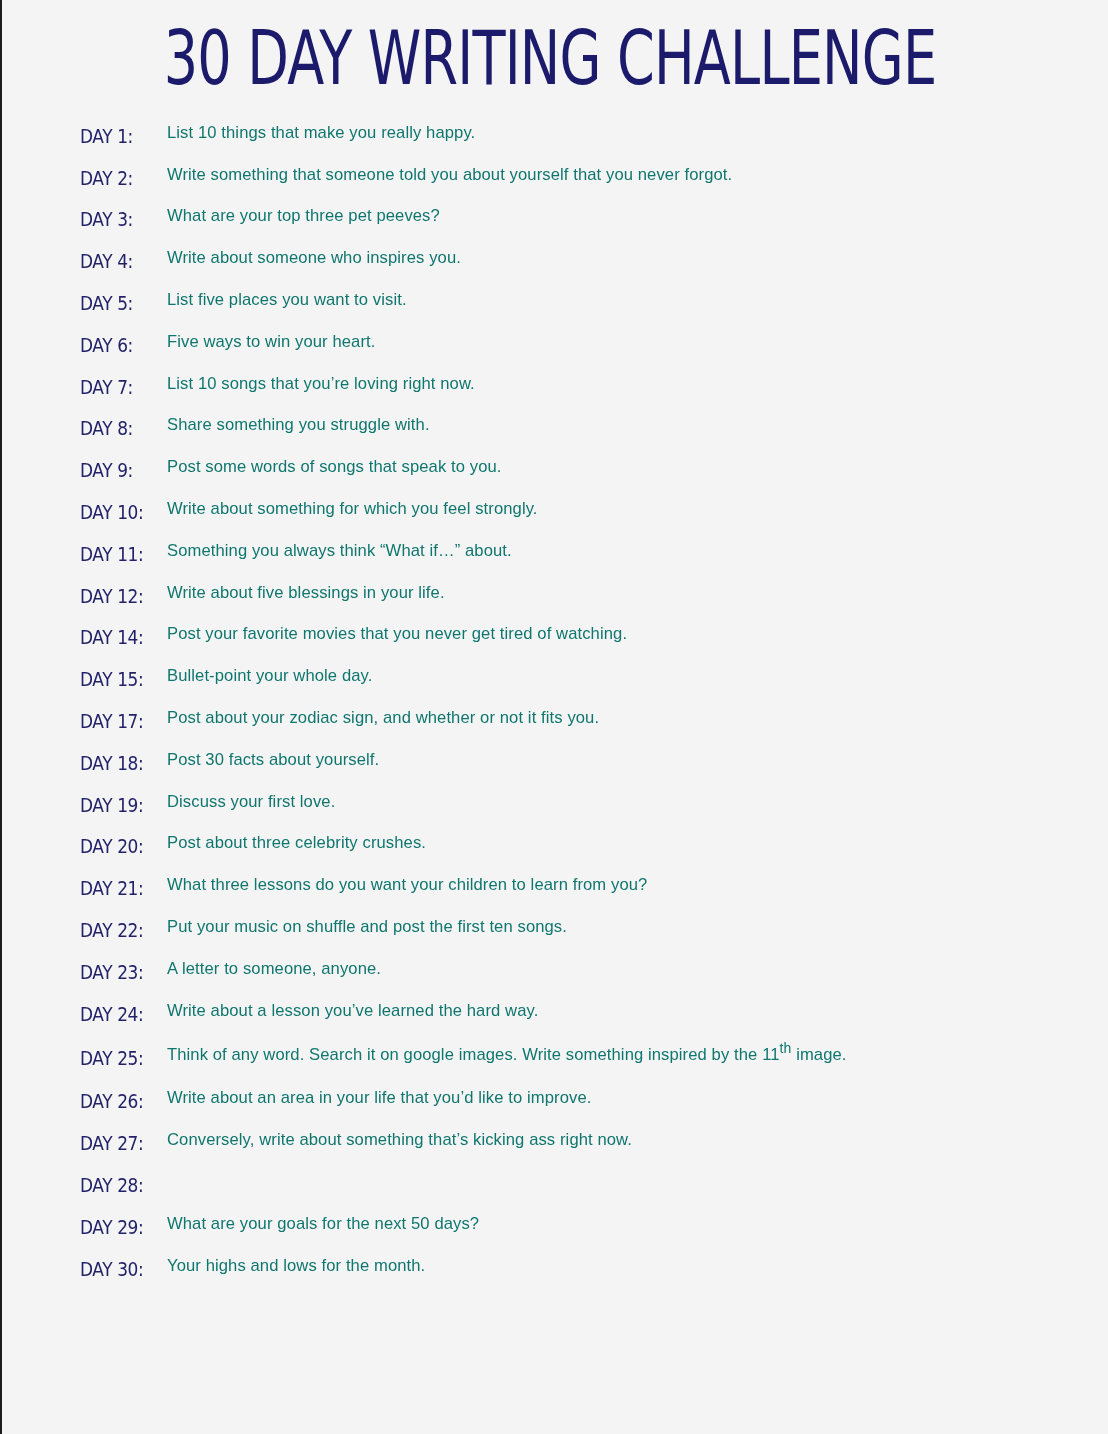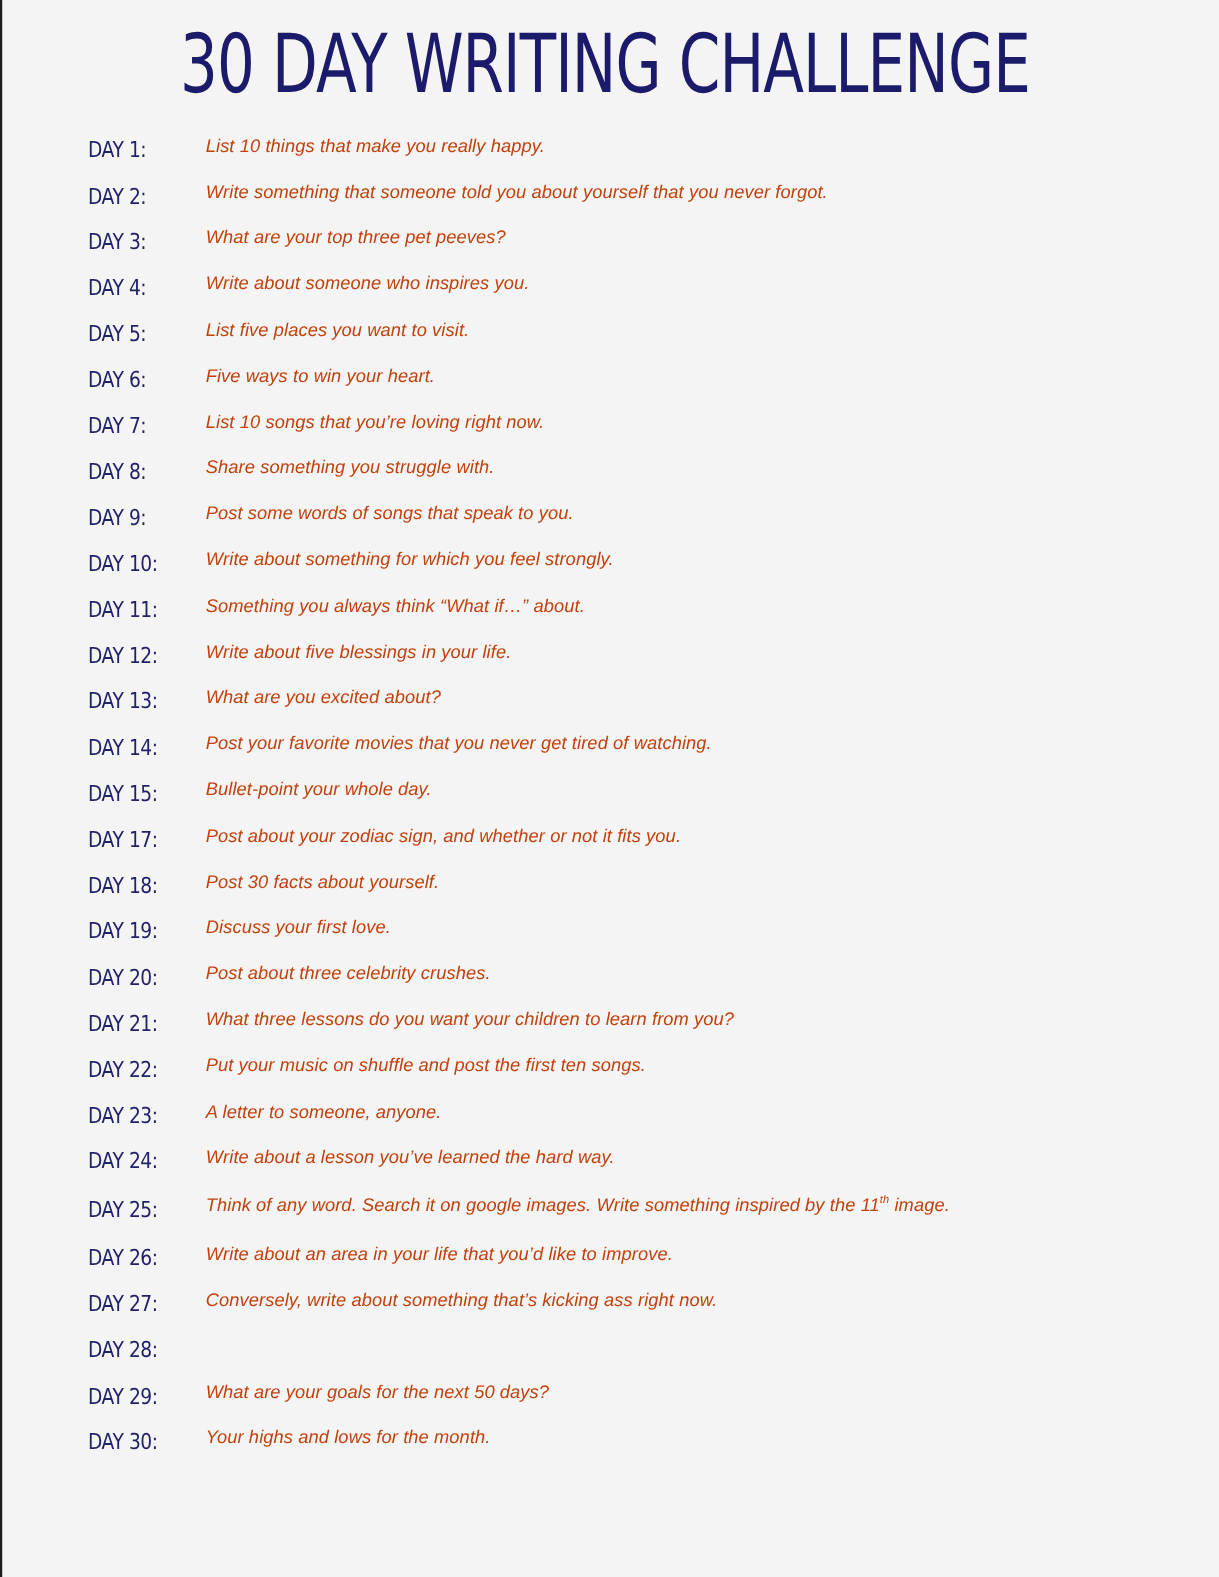--- a/index.html
+++ b/index.html
@@ -46,47 +46,45 @@
       margin: 0;
       padding: 0;
       list-style: none;
     }
     .row {
       position: relative;
       height: 41.8px;
       display: flex;
       align-items: center;
       white-space: nowrap;
-      gap: 20px;
     }
     .row.tall {
       height: 46px;
       justify-content: center;
     }
     .label {
       width: 87px;
       flex: 0 0 87px;
       font-family: "DejaVu Sans", sans-serif;
       font-size: 20px;
       color: #22226a;
       letter-spacing: -0.5px;
       transform: scaleX(0.85);
       transform-origin: left center;
       position: relative;
       top: 3px;
     }
     .text {
       font-family: "Liberation Sans", sans-serif;
       font-size: 16.6px;
-      color: #c2410c;
+      color: #0f766e;
       letter-spacing: 0.1px;
-      font-style: italic;
     }
     .text sup {
-      font-size: 10px;
+      font-size: 14px;
       vertical-align: 7px;
       line-height: 0;
     }
   </style>
 </head>
 <body>
 
 <div class="left-border"></div>
 
 <h1 class="title">30 DAY WRITING CHALLENGE</h1>
@@ -134,24 +132,20 @@
     </li>
   <li class="row">
       <span class="label">DAY 11:</span>
       <span class="text">Something you always think “What if…” about.</span>
     </li>
   <li class="row">
       <span class="label">DAY 12:</span>
       <span class="text">Write about five blessings in your life.</span>
     </li>
   <li class="row">
-      <span class="label">DAY 13:</span>
-      <span class="text">What are you excited about?</span>
-    </li>
-  <li class="row">
       <span class="label">DAY 14:</span>
       <span class="text">Post your favorite movies that you never get tired of watching.</span>
     </li>
   <li class="row">
       <span class="label">DAY 15:</span>
       <span class="text">Bullet-point your whole day.</span>
     </li>
   <li class="row">
       <span class="label">DAY 17:</span>
       <span class="text">Post about your zodiac sign, and whether or not it fits you.</span>

